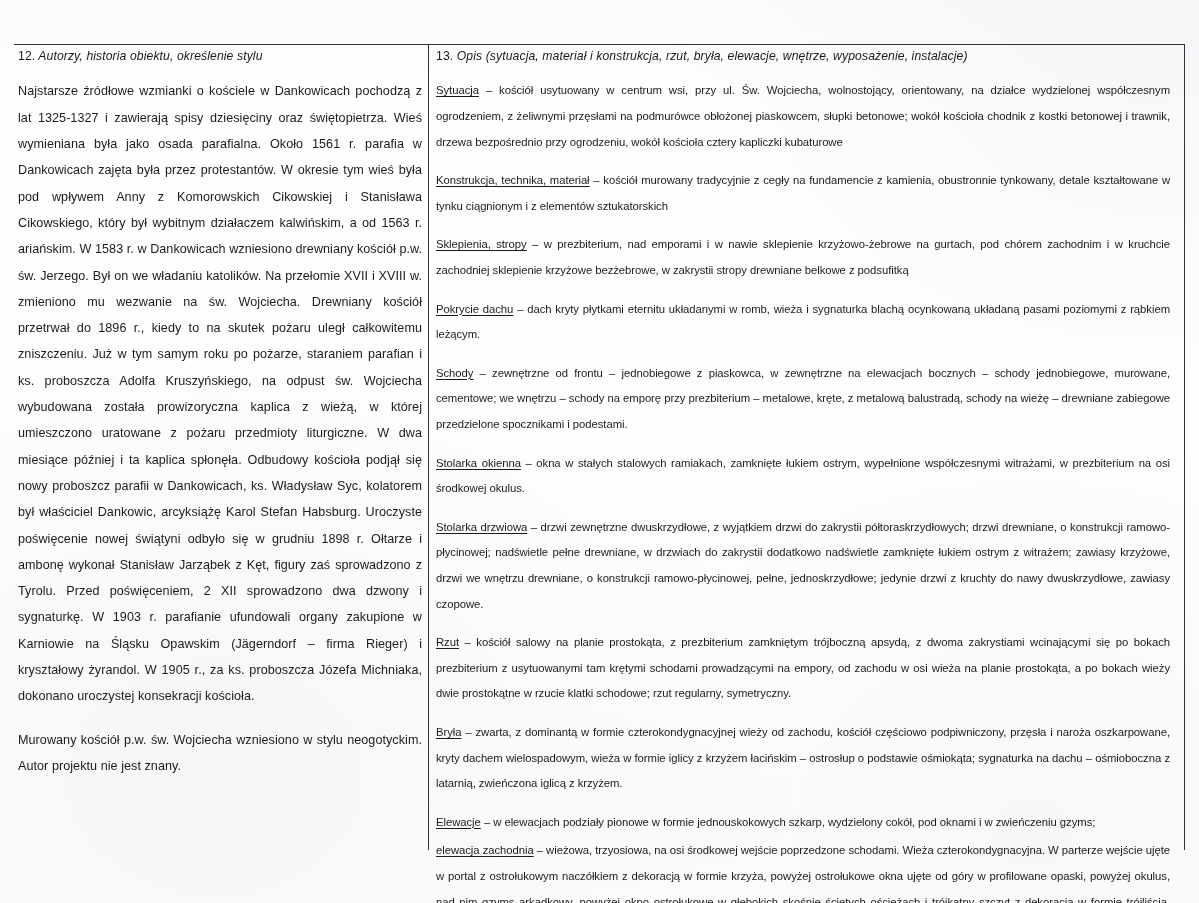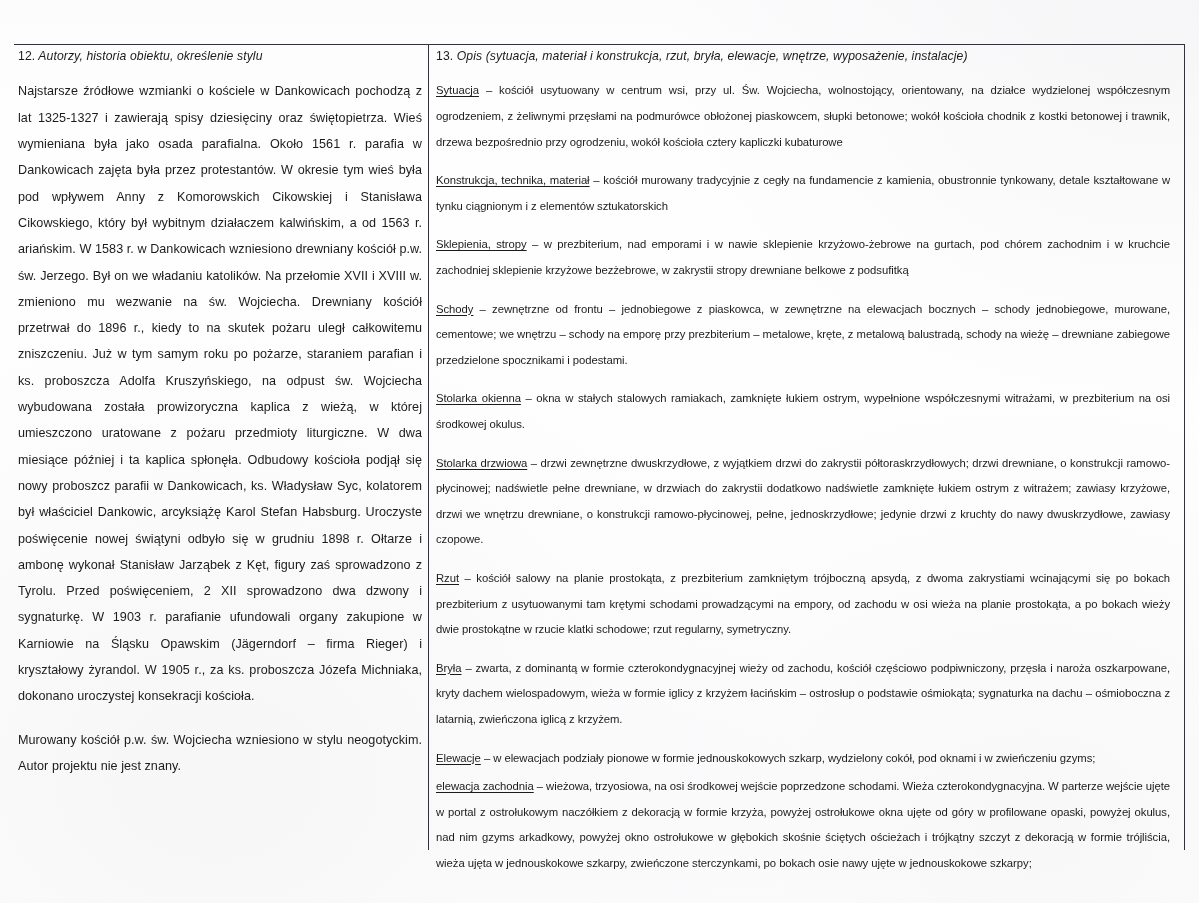--- a/index.html
+++ b/index.html
@@ -157,20 +157,23 @@
 
     <div class="block">
       <span class="lead">Konstrukcja, technika, materiał</span><span> – kościół  murowany tradycyjnie z cegły na fundamencie z kamienia, obustronnie tynkowany, detale kształtowane w tynku ciągnionym i z elementów sztukatorskich</span>
     </div>
 
     <div class="block">
       <span class="lead">Sklepienia, stropy</span><span> – w prezbiterium, nad emporami i w nawie sklepienie krzyżowo-żebrowe na gurtach, pod chórem zachodnim i w kruchcie zachodniej sklepienie krzyżowe bezżebrowe, w zakrystii stropy drewniane belkowe z podsufitką</span>
     </div>
 
 
+    <div class="block">
+      <span class="lead">Pokrycie dachu</span><span> – dach kryty płytkami eternitu układanymi w romb, wieża i sygnaturka blachą ocynkowaną układaną pasami  poziomymi z rąbkiem leżącym.</span>
+    </div>
 
 
     <div class="block">
       <span class="lead">Schody</span><span> – <span class="u">zewnętrzne od frontu</span> – jednobiegowe z piaskowca, w <span class="u">zewnętrzne na elewacjach bocznych</span> – schody jednobiegowe, murowane, cementowe; <span class="u">we wnętrzu</span> – schody na emporę przy prezbiterium – metalowe, kręte, z metalową balustradą, schody na wieżę – drewniane zabiegowe przedzielone spocznikami i podestami.</span>
     </div>
 
     <div class="block">
       <span class="lead">Stolarka okienna</span><span> – okna w stałych stalowych ramiakach, zamknięte łukiem ostrym, wypełnione współczesnymi witrażami, w prezbiterium na osi środkowej okulus.</span>
     </div>
 

